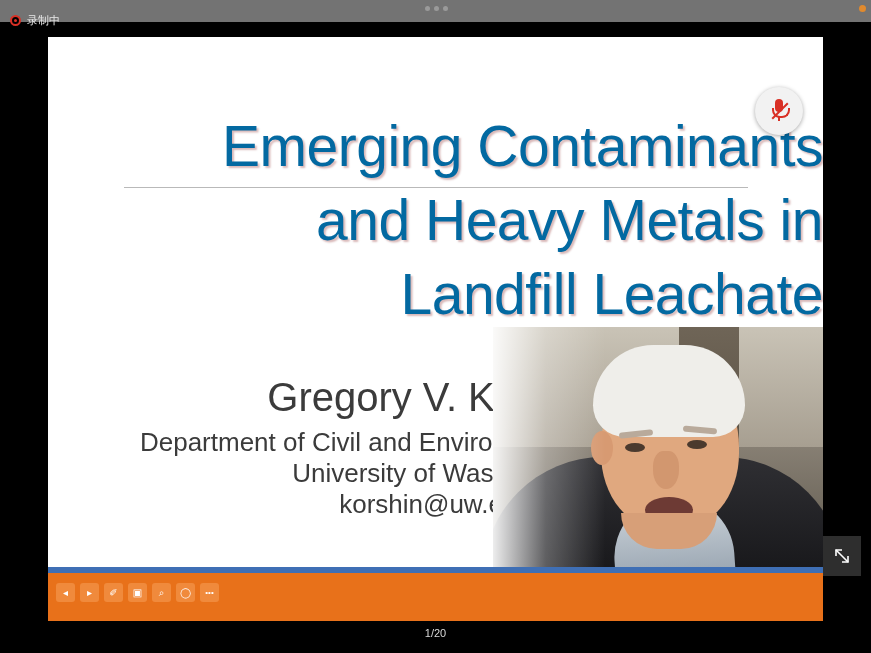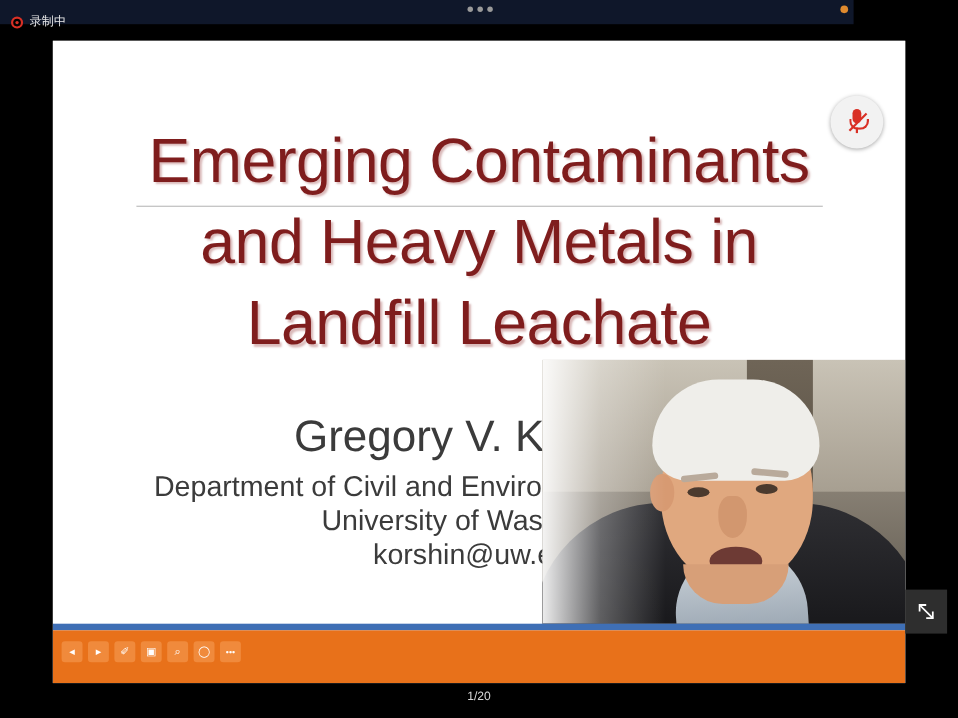--- a/index.html
+++ b/index.html
@@ -17,23 +17,23 @@
     position: relative;
     width: 871px;
     height: 653px;
     background: #000000;
   }
 
   
   .topbar {
     position: absolute;
     left: 0; top: 0;
-    width: 776px;
+    width: 871px;
     height: 22px;
-    background: #0f172a;
+    background: #737373;
   }
   .rec-group {
     position: absolute;
     left: 10px; top: 14px;
     display: flex;
     align-items: center;
     gap: 6px;
   }
   .rec-dot {
     width: 11px; height: 11px;
@@ -92,22 +92,22 @@
     left: 0; top: 0;
     width: 775px;
     height: 530px;
     background: #ffffff;
   }
   .slide-title {
     position: absolute;
     left: 0;
     top: 72px;
     width: 775px;
-    text-align: center;
-    color: #7f1d1d;
+    text-align: right;
+    color: #0369a1;
     font-size: 57px;
     line-height: 74px;
     font-weight: 400;
     letter-spacing: -0.5px;
     text-shadow: 2px 2px 2px rgba(120,0,0,0.28);
   }
   .title-rule {
     position: absolute;
     left: 76px;
     top: 150px;

